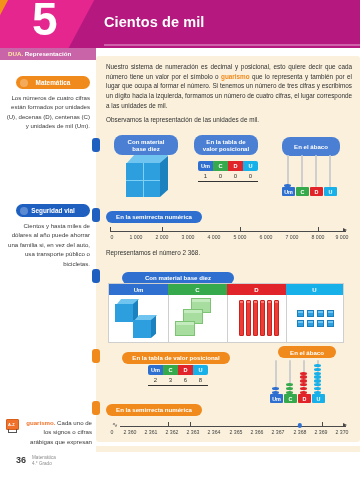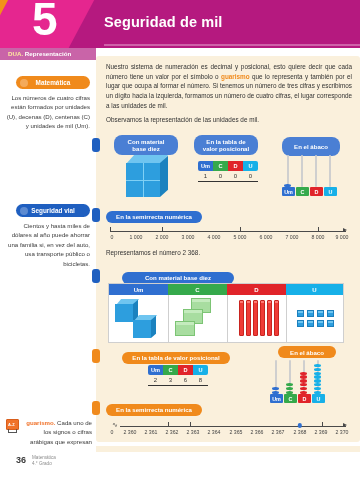--- a/index.html
+++ b/index.html
@@ -252,21 +252,21 @@
 </style>
 </head>
 <body>
 
 <div id="page">
 
   <div class="header">
     <div class="hdr-orange"></div>
     <div class="hdr-pink"></div>
     <div class="hdr-num">5</div>
-    <div class="hdr-title">Seguridad de mil</div>
+    <div class="hdr-title">Cientos de mil</div>
     <div class="hdr-underline"></div>
   </div>
 
   <div class="dua-tab">
     <span><b class="b">DUA.</b><i style="font-style:normal"> Representación</i></span>
   </div>
 
   <div class="sidebar">
 
     <div style="position:absolute;left:0;top:14px;width:96px;">

